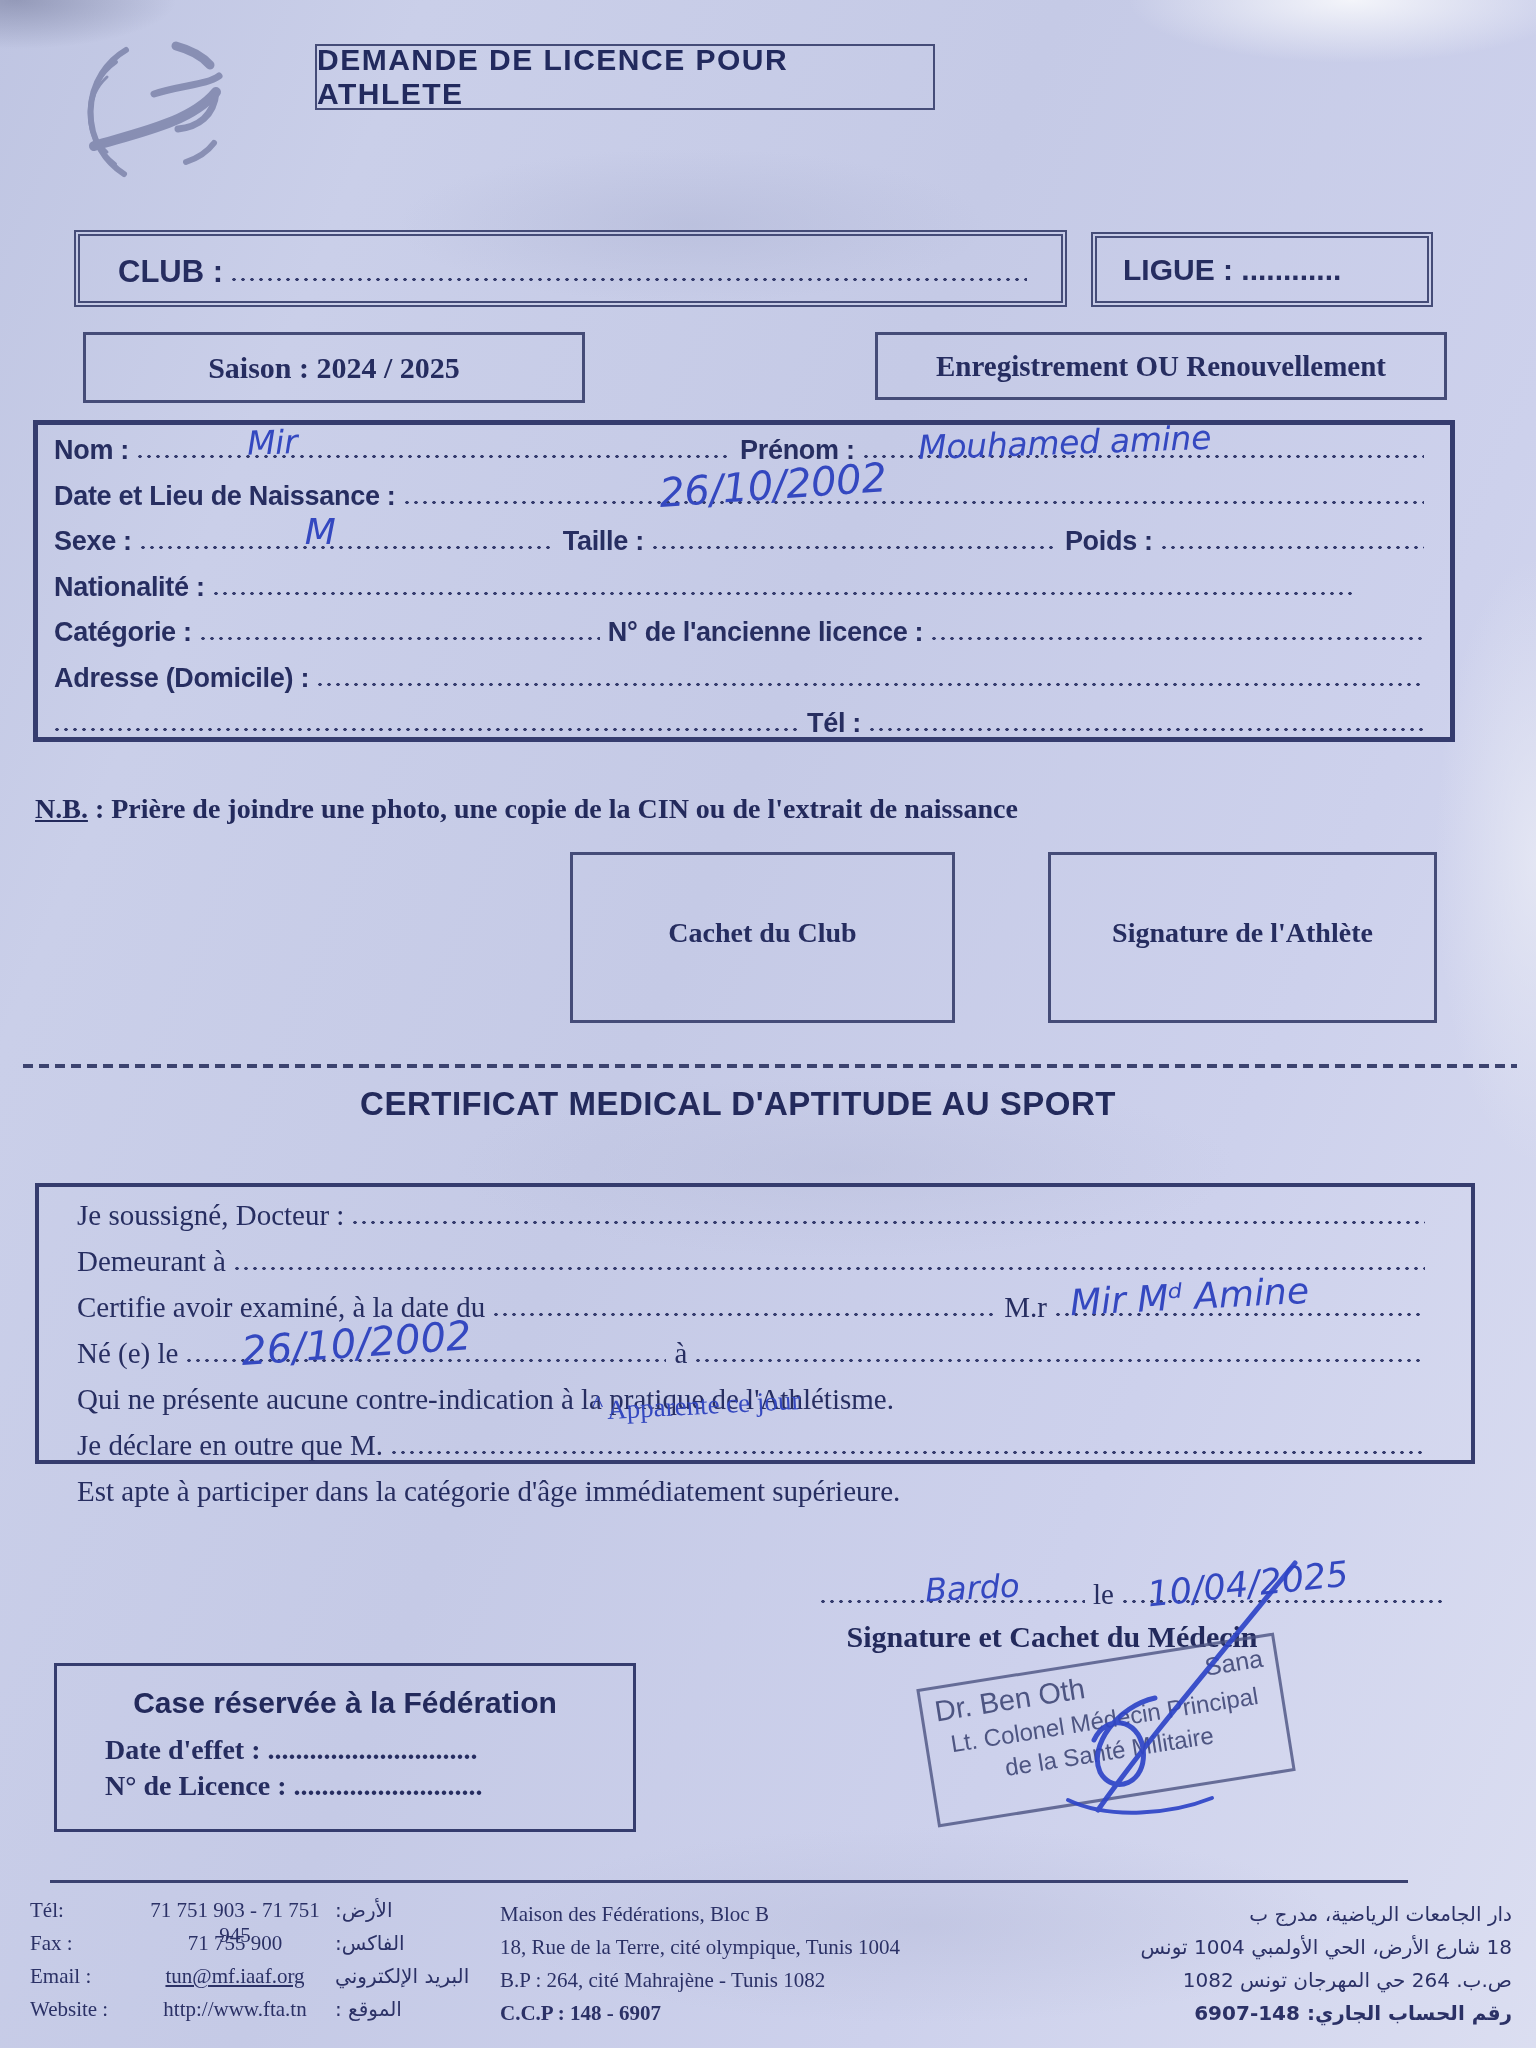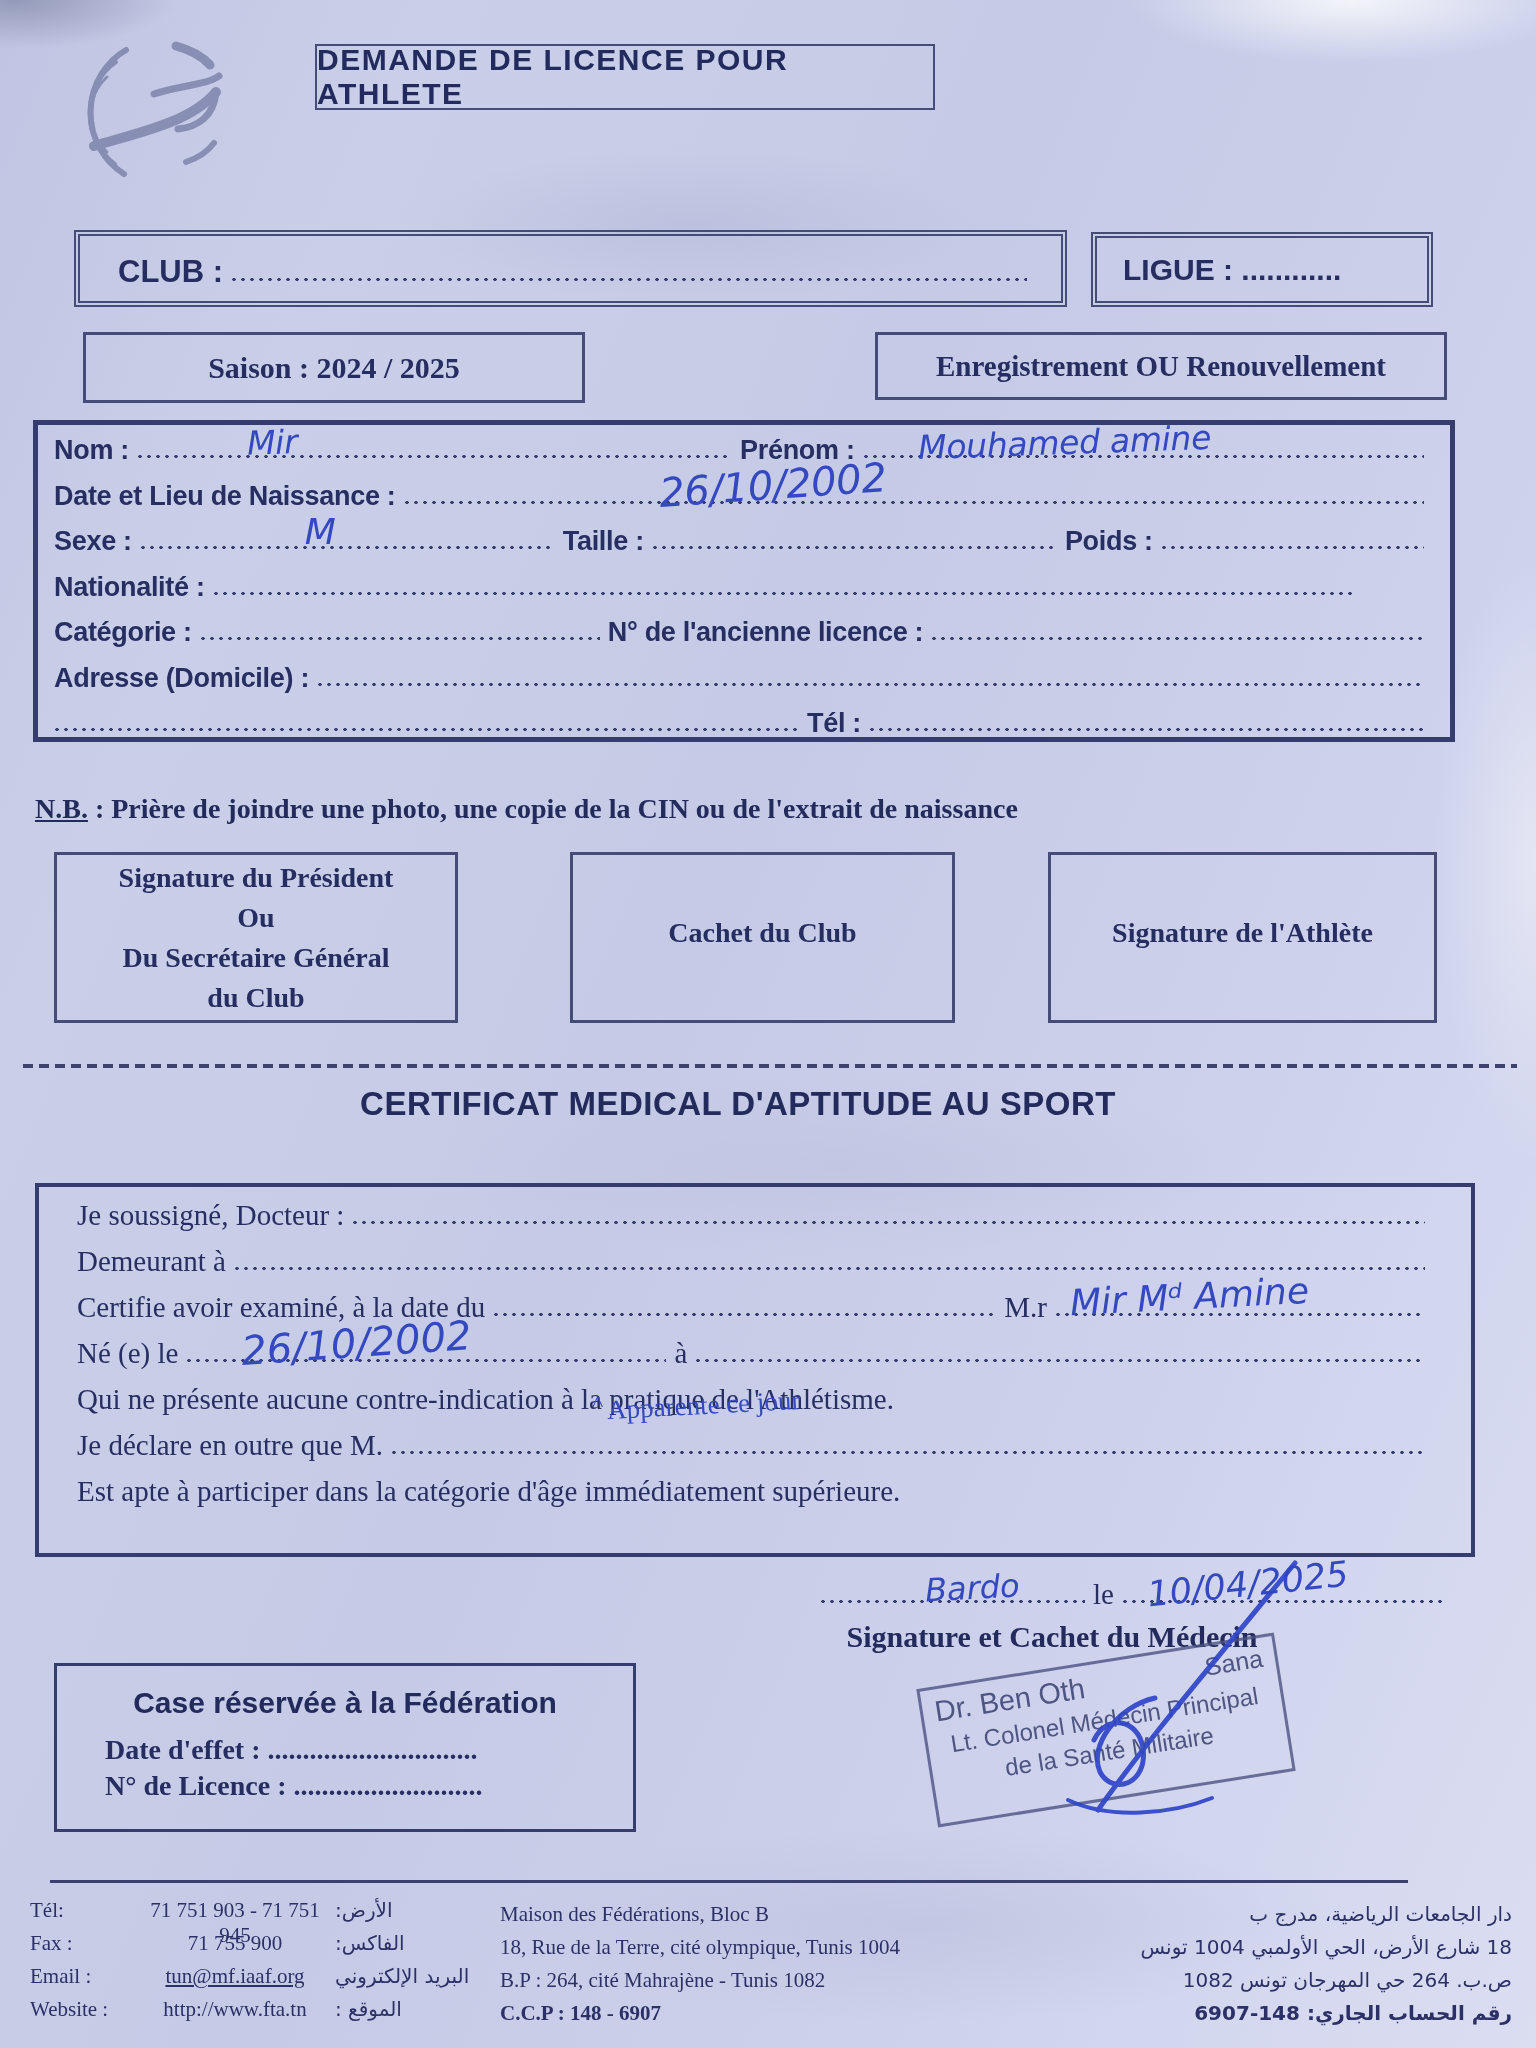--- a/index.html
+++ b/index.html
@@ -54,21 +54,21 @@
 
   .sigbox { border:3px solid #454c78; display:flex; align-items:center; justify-content:center;
     text-align:center; font-size:28px; line-height:40px; color:#262d60; }
 
   .dash-sep { left:23px; top:1064px; width:1494px; height:4px;
     background-image:repeating-linear-gradient(90deg,#3c436f 0 10px, transparent 10px 16px); }
 
   .cert-title { left:0; top:1085px; width:1476px; text-align:center; font-size:33px;
     letter-spacing:.5px; color:#232a5c; }
 
-  .medical-box { left:35px; top:1183px; width:1440px; height:374px; border:4px solid #353c6e;
+  .medical-box { left:35px; top:1183px; width:1440px; height:281px; border:4px solid #353c6e;
     padding:12px 38px 0 38px; }
   .mrow { display:flex; align-items:baseline; height:46px; font-size:29px; color:#272e61; }
   .mrow .mlbl { white-space:nowrap; }
 
   .insertion { left:592px; top:1390px; color:#3448c0; }
   .insertion .caret { position:static; font-size:24px; vertical-align:top; }
   .insertion .txt { position:static; font-size:27px; display:inline-block; transform:rotate(-3deg); }
 
   .date-line { left:820px; top:1578px; width:630px; display:flex; align-items:baseline;
     font-size:29px; color:#272e61; height:30px; }
@@ -176,24 +176,20 @@
       <span class="dots" style="width:745px;margin-left:0"></span>
       <span class="lbl">Tél :</span>
       <span class="dots grow"></span>
     </div>
   </div>
 
   <div class="abs nb-line b">
     <span class="u">N.B.</span><span> : Prière de joindre une photo, une copie de la CIN ou de l'extrait de naissance</span>
   </div>
 
-  <div class="abs sigbox b pre" style="left:54px;top:852px;width:404px;height:171px">Signature du Président
-Ou
-Du Secrétaire Général
-du Club</div>
   <div class="abs sigbox b" style="left:570px;top:852px;width:385px;height:171px;align-items:flex-start;padding-top:58px">Cachet du Club</div>
   <div class="abs sigbox b" style="left:1048px;top:852px;width:389px;height:171px;align-items:flex-start;padding-top:58px">Signature de l'Athlète</div>
 
   <div class="abs dash-sep"></div>
 
   <div class="abs cert-title sans b">CERTIFICAT MEDICAL D'APTITUDE AU SPORT</div>
 
   <div class="abs medical-box">
     <div class="mrow">
       <span class="mlbl">Je soussigné, Docteur :</span>

